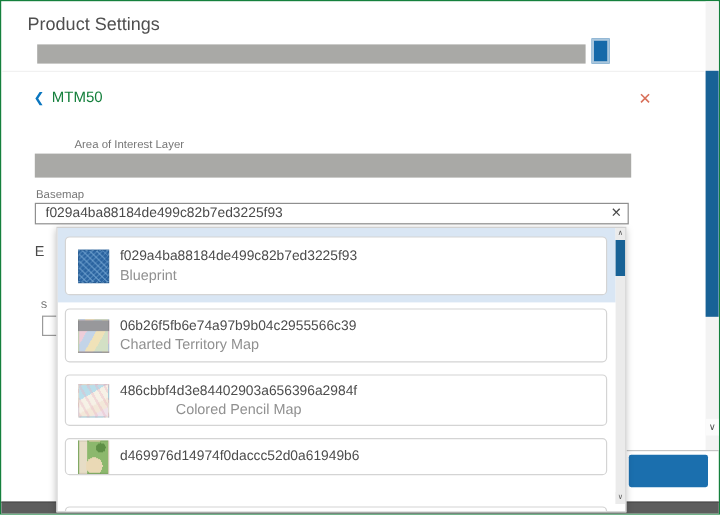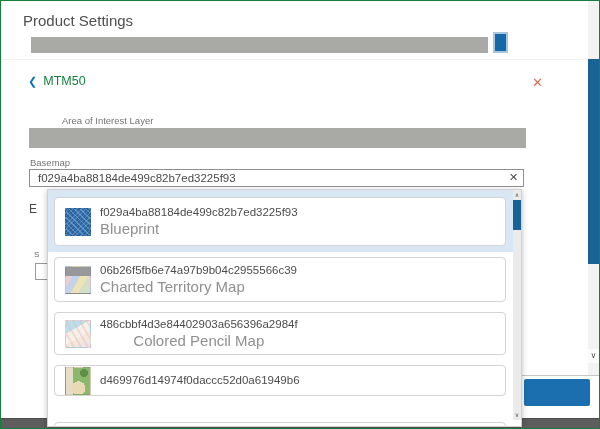--- a/index.html
+++ b/index.html
@@ -37,21 +37,21 @@
   
   .dropdown{left:46px;top:188px;width:475px;height:238px;background:#fff;
     border:1px solid #d0d0d0;box-sizing:border-box;z-index:5;overflow:hidden;
     box-shadow:0 2px 6px rgba(0,0,0,0.25);}
   .dd-highlight{position:absolute;left:0;top:0;width:465px;height:62px;background:#d9e6f4;}
   .dd-card{position:absolute;left:6px;width:452px;height:45px;background:#fff;
     border:1px solid #d4d4d4;border-radius:4px;box-sizing:border-box;
     display:flex;align-items:center;padding-left:10px;cursor:pointer;}
   .dd-card .txt{margin-left:9px;}
   .dd-id{font-size:11.5px;color:#4c4c4c;margin-bottom:2px;}
-  .dd-name{font-size:15px;color:#909090;}
+  .dd-name{font-size:12px;color:#909090;}
   .thumb{width:26px;height:28px;flex:0 0 auto;border:1px solid rgba(0,0,0,0.08);box-sizing:border-box;}
   .thumb-blueprint{background-color:#2b64a0;background-image:
     repeating-linear-gradient(45deg,rgba(130,178,220,.55) 0 1px,transparent 1px 4px),
     repeating-linear-gradient(-45deg,rgba(130,178,220,.35) 0 1px,transparent 1px 3px);}
   .thumb-charted{background-image:
     linear-gradient(180deg,#98989b 0 9px,rgba(0,0,0,0) 9px),
     linear-gradient(120deg,#eecdd9 0 30%,#c3d4e8 30% 50%,#f0e2b8 50% 70%,#d3e0c5 70%);
     background-color:#e8dce2;}
   .thumb-pencil{background-image:
     repeating-linear-gradient(60deg,rgba(233,180,196,.4) 0 2px,transparent 2px 6px),

